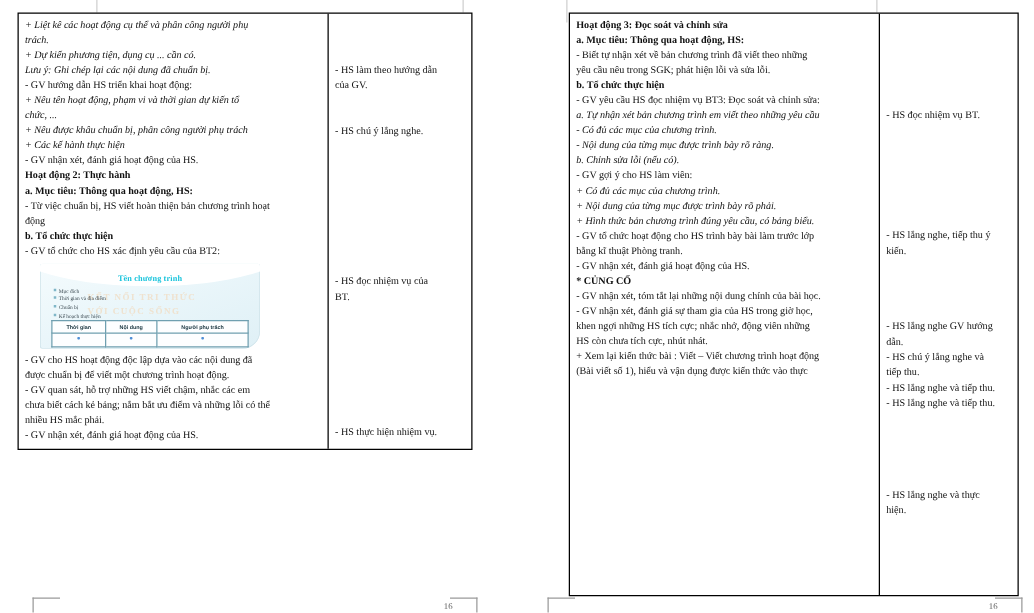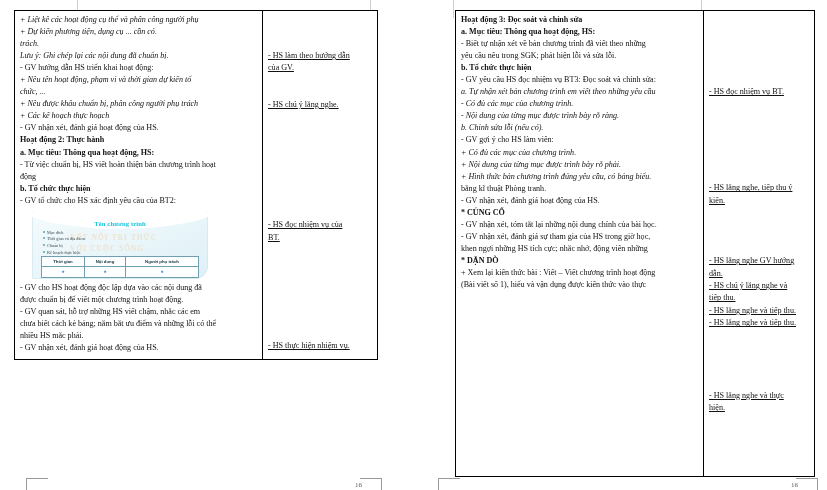--- a/index.html
+++ b/index.html
@@ -36,21 +36,21 @@
 
   
   .plan-table{
     position:absolute;
     border:1.3px solid #000;
     display:flex;
     box-sizing:border-box;
     background:#fff;
   }
   .col-teacher{box-sizing:border-box;border-right:1.3px solid #000;padding:3px 4px 2px 5px;overflow:hidden;}
-  .col-student{box-sizing:border-box;padding:3px 4px 2px 5px;overflow:hidden;text-decoration:underline;}
+  .col-student{box-sizing:border-box;padding:3px 4px 2px 5px;overflow:hidden;}
 
   
   .table-left{left:14px;top:10px;width:364px;height:350px;}
   .table-left .col-teacher{width:248px;}
   .table-left .col-student{width:114px;}
 
   
   .table-right{left:42px;top:10px;width:360px;height:467px;}
   .table-right .col-teacher{width:248px;}
   .table-right .col-student{width:110px;}
@@ -141,28 +141,28 @@
 
   <div class="page page-left">
 
     <div class="edge-guide" style="left:77px;"></div>
     <div class="edge-guide" style="left:370px;"></div>
 
     <div class="plan-table table-left">
 
       <div class="col-teacher">
         <p class="ln i">+ Liệt kê các hoạt động cụ thể và phân công người phụ</p>
+        <p class="ln i last">trách.</p>
         <p class="ln i last">+ Dự kiến phương tiện, dụng cụ ... cần có.</p>
-        <p class="ln i last">trách.</p>
         <p class="ln i last">Lưu ý: Ghi chép lại các nội dung đã chuẩn bị.</p>
         <p class="ln last">- GV hướng dẫn HS triển khai hoạt động:</p>
         <p class="ln i">+ Nêu tên hoạt động, phạm vi và thời gian dự kiến tổ</p>
         <p class="ln i last">chức, ...</p>
         <p class="ln i last">+ Nêu được khâu chuẩn bị, phân công người phụ trách</p>
-        <p class="ln i last">+ Các kế hoạch thực hoạch</p>
+        <p class="ln i last">+ Các kế hành thực hiện</p>
         <p class="ln last">- GV nhận xét, đánh giá hoạt động của HS.</p>
         <p class="ln b last">Hoạt động 2: Thực hành</p>
         <p class="ln b last">a. Mục tiêu: Thông qua hoạt động, HS:</p>
         <p class="ln">- Từ việc chuẩn bị, HS viết hoàn thiện bản chương trình hoạt</p>
         <p class="ln last">động</p>
         <p class="ln b last">b. Tổ chức thực hiện</p>
         <p class="ln last">- GV tổ chức cho HS xác định yêu cầu của BT2:</p>
 
         <div class="figure">
           <div class="fig-watermark">KẾT NỐI TRI THỨC
@@ -243,27 +243,28 @@
         <p class="ln b last">b. Tổ chức thực hiện</p>
         <p class="ln last">- GV yêu cầu HS đọc nhiệm vụ BT3: Đọc soát và chỉnh sửa:</p>
         <p class="ln i">a. Tự nhận xét bản chương trình em viết theo những yêu cầu</p>
         <p class="ln i last">- Có đủ các mục của chương trình.</p>
         <p class="ln i last">- Nội dung của từng mục được trình bày rõ ràng.</p>
         <p class="ln i last">b. Chỉnh sửa lỗi (nếu có).</p>
         <p class="ln last">- GV gợi ý cho HS làm viên:</p>
         <p class="ln i last">+ Có đủ các mục của chương trình.</p>
         <p class="ln i last">+ Nội dung của từng mục được trình bày rõ phải.</p>
         <p class="ln i last">+ Hình thức bản chương trình đúng yêu cầu, có bảng biểu.</p>
+        <p class="ln">- GV tổ chức hoạt động cho HS trình bày bài làm trước lớp</p>
         <p class="ln last">bằng kĩ thuật Phòng tranh.</p>
         <p class="ln last">- GV nhận xét, đánh giá hoạt động của HS.</p>
         <p class="ln caps last">* CỦNG CỐ</p>
         <p class="ln last">- GV nhận xét, tóm tắt lại những nội dung chính của bài học.</p>
         <p class="ln">- GV nhận xét, đánh giá sự tham gia của HS trong giờ học,</p>
         <p class="ln">khen ngợi những HS tích cực; nhắc nhở, động viên những</p>
-        <p class="ln caps last">* DẶN DÒ</p>
+        <p class="ln last">HS còn chưa tích cực, nhút nhát.</p>
         <p class="ln">+ Xem lại kiến thức bài : Viết – Viết chương trình hoạt động</p>
         <p class="ln">(Bài viết số 1), hiểu và vận dụng được kiến thức vào thực</p>
       </div>
 
       <div class="col-student">
         <div class="gap-6"></div>
         <p class="st last">- HS đọc nhiệm vụ BT.</p>
         <div class="gap-7"></div>
         <p class="st">- HS lắng nghe, tiếp thu ý</p>
         <p class="st last">kiến.</p>

